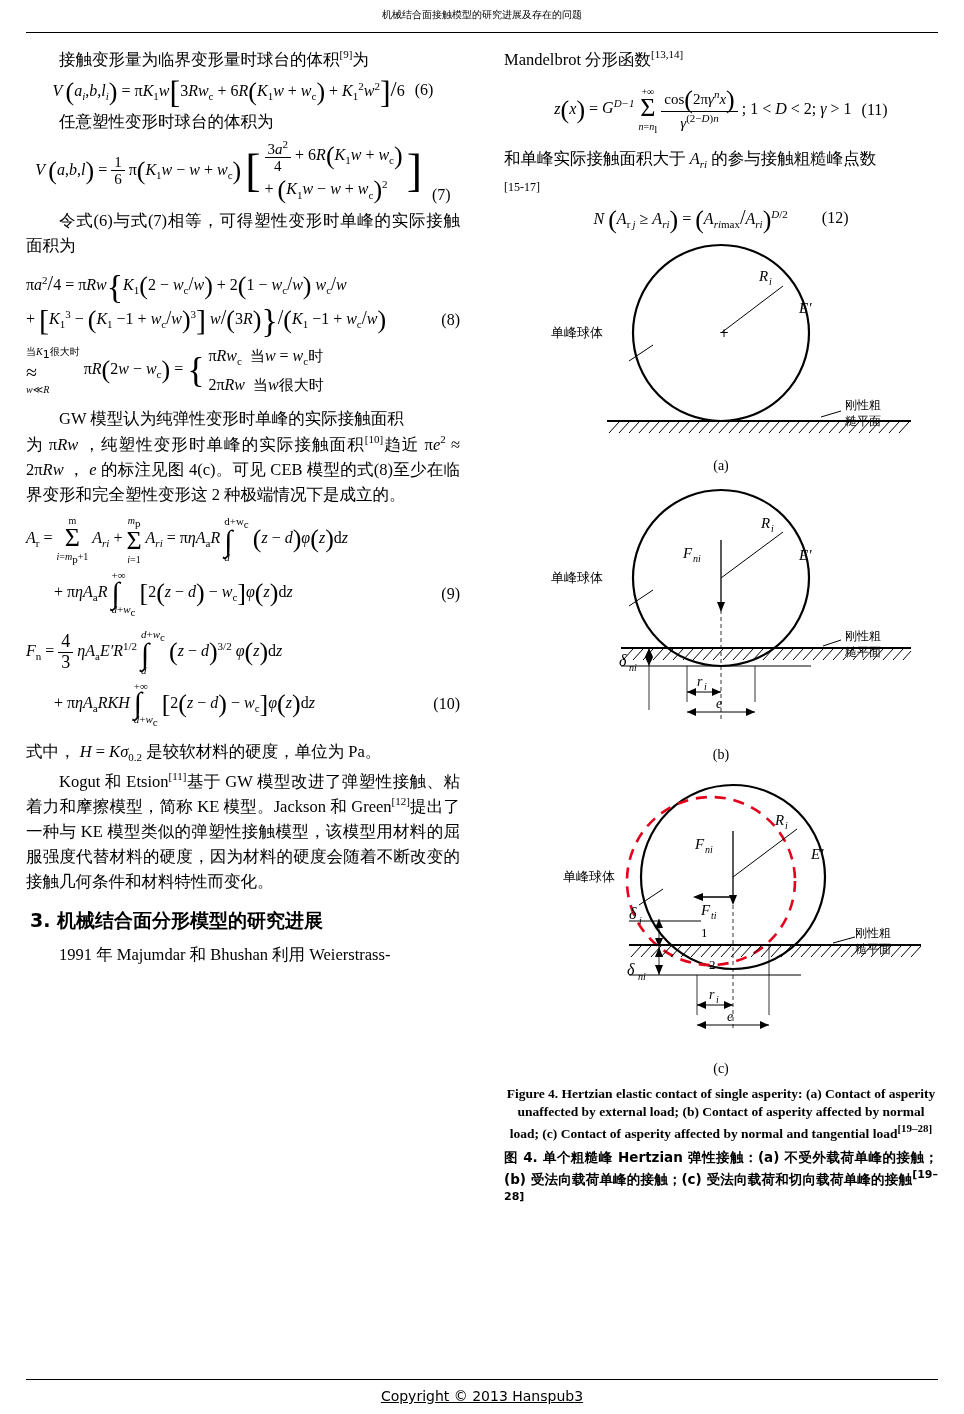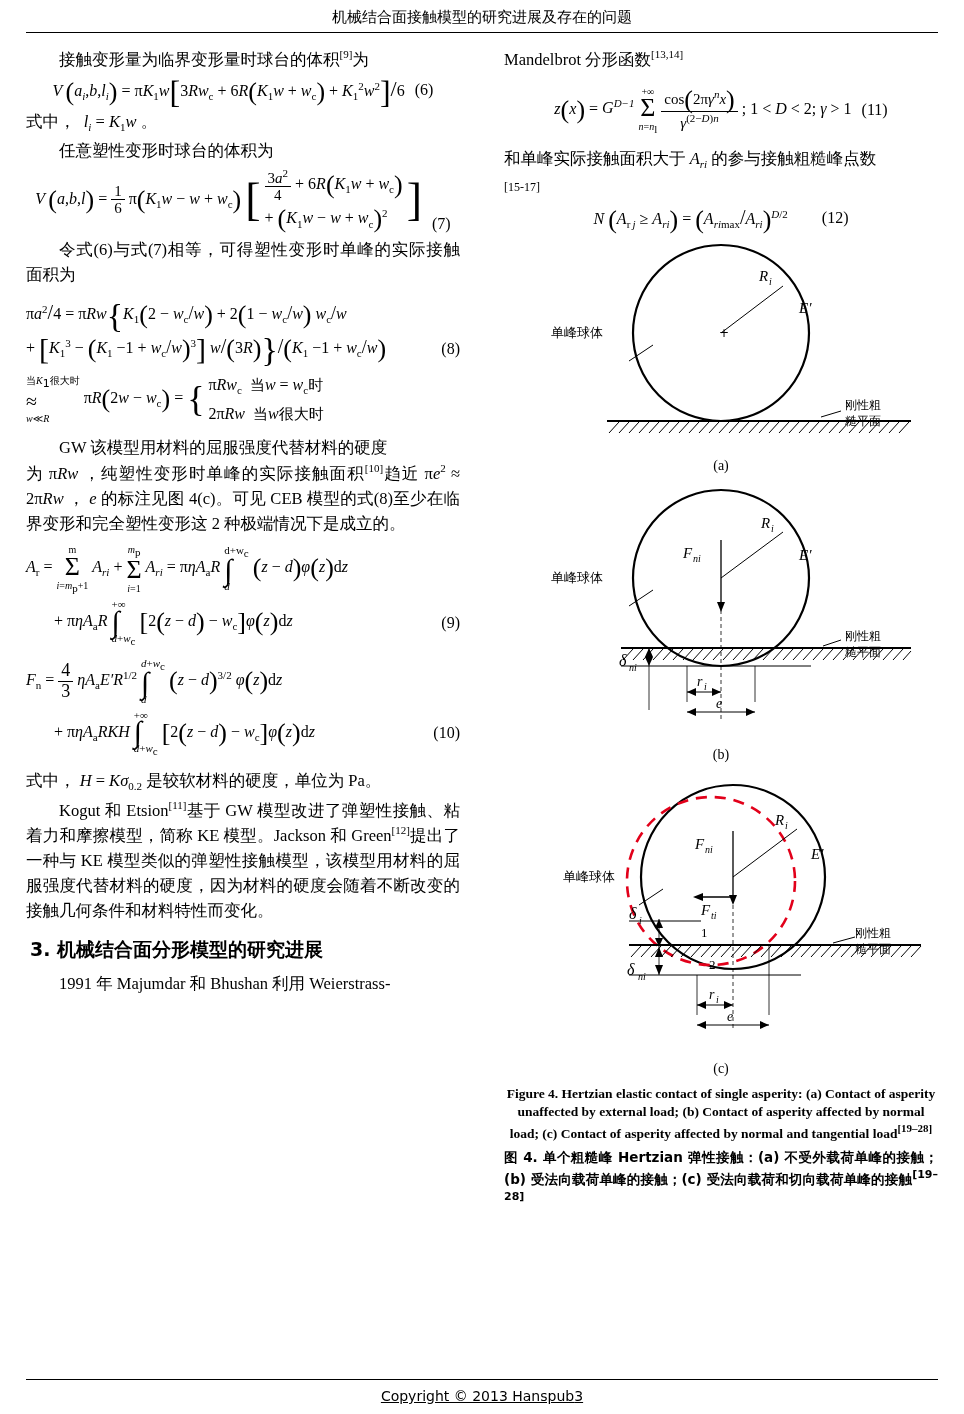--- a/index.html
+++ b/index.html
@@ -1,18 +1,18 @@
 <!DOCTYPE html>
 <html><head>
 <meta charset="utf-8">
 <style>
   html,body{margin:0;padding:0;background:#fff;}
   body{width:964px;height:1414px;font-family:"Liberation Serif",serif;color:#000;position:relative;}
   .page{width:964px;height:1414px;position:relative;box-sizing:border-box;padding:0 26px;}
-  .running-head{position:absolute;top:8px;left:0;width:964px;text-align:center;font-family:"DejaVu Sans",sans-serif;font-size:15px;}
+  .running-head{position:absolute;top:8px;left:0;width:964px;text-align:center;font-family:"DejaVu Sans",sans-serif;font-size:10px;}
   .head-rule{position:absolute;top:32px;left:26px;width:912px;border-top:1px solid #000;}
   .columns{position:absolute;top:46px;left:26px;width:912px;height:1290px;}
   .col{position:absolute;top:0;width:434px;}
   .col-left{left:0;}
   .col-right{left:478px;}
   p{margin:0 0 2px 0;font-size:16.5px;line-height:1.52;text-align:justify;}
   .indent{text-indent:2em;}
   .eqrow{display:flex;align-items:center;justify-content:center;gap:10px;margin:4px 0;}
   .eqnum{font-size:16px;}
   i{font-family:"Liberation Serif",serif;}
@@ -50,21 +50,20 @@
 
       <p class="indent"><span>接触变形量为临界变形量时球台的体积</span><span class="sup">[9]</span><span>为</span></p>
 
       <div class="eqrow">
         <span style="font-size:16px;">
           <i>V</i> <span class="big">(</span><i>a<span class="sub">i</span></i>,<i>b</i>,<i>l<span class="sub">i</span></i><span class="big">)</span> = π<i>K</i><span class="sub">1</span><i>w</i><span class="big" style="font-size:32px;">[</span>3<i>Rw</i><span class="sub">c</span> + 6<i>R</i><span class="big">(</span><i>K</i><span class="sub">1</span><i>w</i> + <i>w</i><span class="sub">c</span><span class="big">)</span> + <i>K</i><span class="sub">1</span><span class="sup">2</span><i>w</i><span class="sup">2</span><span class="big" style="font-size:32px;">]</span><span style="font-size:22px;">/</span>6
         </span>
         <span class="eqnum">(6)</span>
       </div>
 
-      <p><span>式中，</span>&nbsp;&nbsp;<i>l<span class="sub">i</span></i> = <i>K</i><span class="sub">1</span><i>w</i>&nbsp;<span>。</span></p>
 
       <p class="indent">任意塑性变形时球台的体积为</p>
 
       <div class="eqrow" style="align-items:center;">
         <span style="font-size:16px;">
           <i>V</i> <span class="big">(</span><i>a</i>,<i>b</i>,<i>l</i><span class="big">)</span> =
           <span class="frac"><span class="num">1</span><span class="den">6</span></span>
           π<span class="big">(</span><i>K</i><span class="sub">1</span><i>w</i> − <i>w</i> + <i>w</i><span class="sub">c</span><span class="big">)</span>
           <span class="big" style="font-size:46px;">[</span>
           <span style="display:inline-block;text-align:left;font-size:16px;line-height:1.7;vertical-align:middle;">
@@ -94,21 +93,21 @@
           <span>π<i>R</i><span class="big">(</span>2<i>w</i> − <i>w</i><span class="sub">c</span><span class="big">)</span> =
             <span class="big" style="font-size:36px;">{</span>
             <span style="display:inline-block;text-align:left;line-height:1.7;vertical-align:middle;">
               π<i>Rw</i><span class="sub">c</span>&nbsp;&nbsp;<span class="cn" style="font-size:15px;">当</span><i>w</i> = <i>w</i><span class="sub">c</span><span class="cn" style="font-size:15px;">时</span><br>
               2π<i>Rw</i>&nbsp;&nbsp;<span class="cn" style="font-size:15px;">当</span><i>w</i><span class="cn" style="font-size:15px;">很大时</span>
             </span>
           </span>
         </div>
       </div>
 
-      <p class="indent" style="margin-top:8px;"><span>GW 该模型用材料的屈服强度代替材料的硬度</span><br>
+      <p class="indent" style="margin-top:8px;"><span>GW 模型认为纯弹性变形时单峰的实际接触面积</span><br>
       <span>为</span> π<i>Rw</i> <span>，纯塑性变形时单峰的实际接触面积</span><span class="sup">[10]</span><span>趋近</span>
       π<i>e</i><span class="sup">2</span> ≈ 2π<i>Rw</i> <span>，</span> <i>e</i> <span>的标注见图 4(c)。可见 CEB 模型的式(8)至少在临界变形和完全塑性变形这 2 种极端情况下是成立的。</span></p>
 
 
       <div style="margin:6px 0;font-size:16px;">
         <div style="display:flex;align-items:center;">
           <span><i>A</i><span class="sub">r</span> =
             <span class="sum"><span style="font-size:10px;">m</span><span class="sg">Σ</span><span style="font-size:10px;"><i>i</i>=<i>m</i><span class="sub">p</span>+1</span></span>
             <i>A<span class="sub">ri</span></i> +
             <span class="sum"><span style="font-size:10px;"><i>m</i><span class="sub">p</span></span><span class="sg">Σ</span><span style="font-size:10px;"><i>i</i>=1</span></span>

